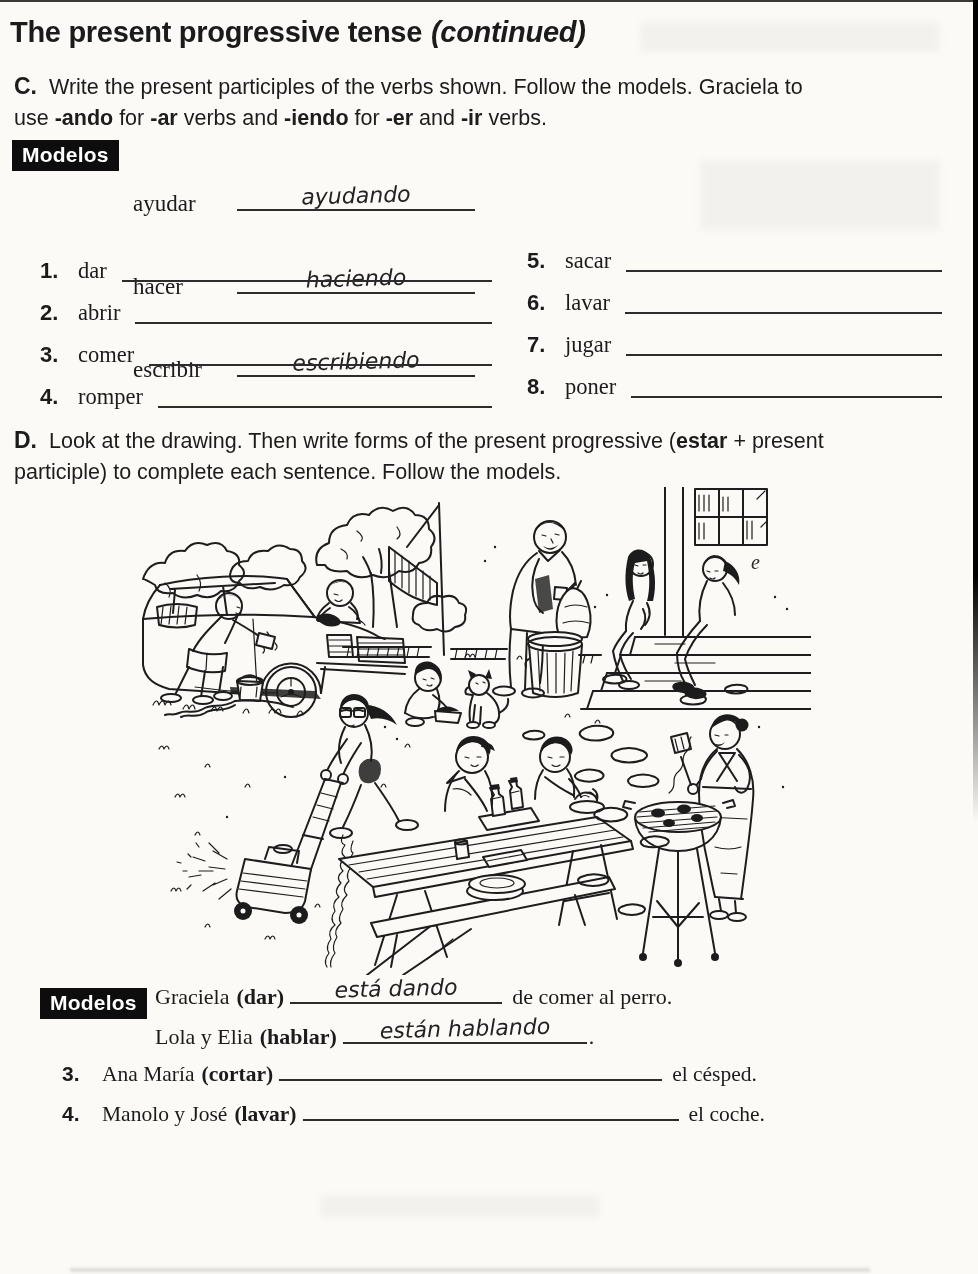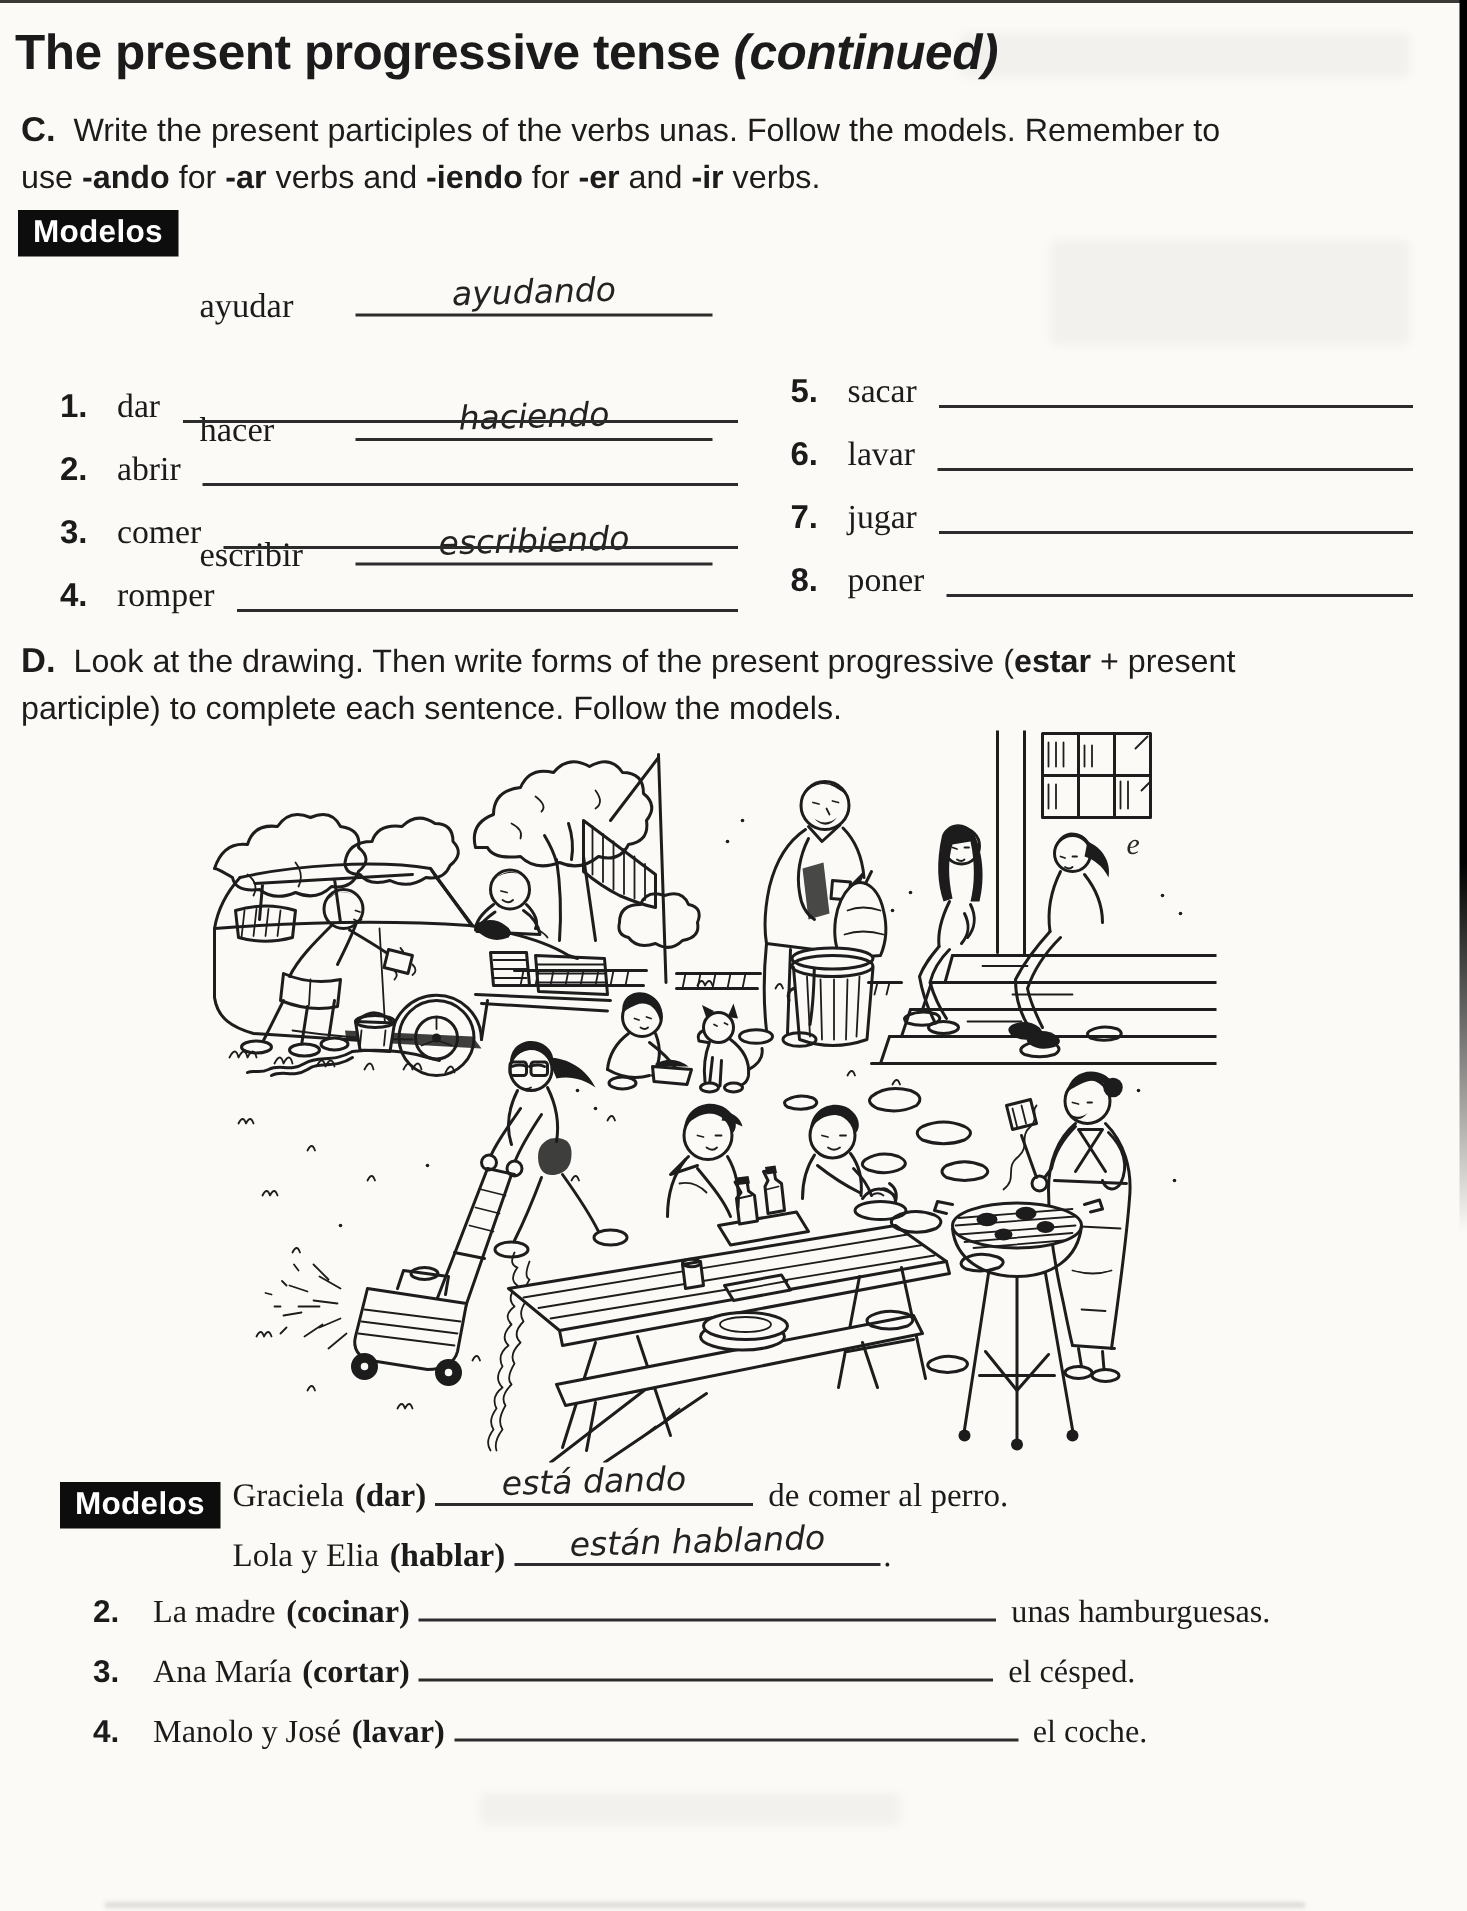--- a/index.html
+++ b/index.html
@@ -11,21 +11,21 @@
   }
   
   .top-edge   { position:absolute; top:0; left:0; width:100%; height:2px; background:#161616; opacity:.85; }
   .right-edge { position:absolute; top:0; right:0; width:5px; height:822px;
                 background:linear-gradient(#000 70%, rgba(0,0,0,0)); }
   .bottom-smudge { position:absolute; left:70px; bottom:2px; width:800px; height:4px;
                 background:rgba(70,70,70,.16); filter:blur(1.5px); }
   .ghost { position:absolute; background:rgba(80,80,80,.05); filter:blur(3px); border-radius:4px; }
 
   
-  .title { position:absolute; left:10px; top:16px; font-size:33px; font-weight:bold; letter-spacing:-.3px; white-space:nowrap; }
+  .title { position:absolute; left:10px; top:16px; font-size:29px; font-weight:bold; letter-spacing:-.3px; white-space:nowrap; }
   .title .cont { font-style:italic; margin-left:9px; }
   .instr { position:absolute; font-size:21.5px; line-height:1.43; color:#1c1c1c; }
   .instr .slabel { font-weight:bold; font-size:23px; margin-right:12px; }
   .instr b { font-weight:bold; }
   #c-instr { left:14px; top:70px; width:952px; }
   #d-instr { left:14px; top:424px; width:946px; }
 
   
   .badge { position:absolute; background:#0d0d0d; color:#fff; font-weight:bold;
            font-size:21px; padding:3px 10px 4px; letter-spacing:.2px;text-align:right; }
@@ -76,21 +76,21 @@
 
   <div class="top-edge"></div>
   <div class="right-edge"></div>
   <div class="bottom-smudge"></div>
   <div class="ghost" style="left:640px;top:22px;width:300px;height:30px;"></div>
   <div class="ghost" style="left:700px;top:160px;width:240px;height:70px;"></div>
   <div class="ghost" style="left:320px;top:1195px;width:280px;height:22px;"></div>
 
   <h1 class="title"><span>The present progressive tense</span><span class="cont">(continued)</span></h1>
 
-  <p class="instr" id="c-instr"><b class="slabel">C.</b><span>Write the present participles of the verbs unas. Follow the models. Remember to</span><br><span><span>use </span><b>-ando</b><span> for </span><b>-ar</b><span> verbs and </span><b>-iendo</b><span> for </span><b>-er</b><span> and </span><b>-ir</b><span> verbs.</span></span></p>
+  <p class="instr" id="c-instr"><b class="slabel">C.</b><span>Write the present participles of the verbs shown. Follow the models. Graciela to</span><br><span><span>use </span><b>-ando</b><span> for </span><b>-ar</b><span> verbs and </span><b>-iendo</b><span> for </span><b>-er</b><span> and </span><b>-ir</b><span> verbs.</span></span></p>
 
   <span class="badge" id="c-badge">Modelos</span>
   <div id="c-models">
     <div class="c-model-row">
       <span class="c-model-verb">ayudar</span><span class="blank c-model-blank"><span class="hand">ayudando</span></span>
     </div>
     <div class="c-model-row">
       <span class="c-model-verb">hacer</span><span class="blank c-model-blank"><span class="hand">haciendo</span></span>
     </div>
     <div class="c-model-row">
@@ -509,23 +509,20 @@
     <div class="d-model-row">
       <span class="d-name">Graciela</span><span class="d-verb">(dar)</span><span class="blank d-blank" style="width:212px"><span class="hand">está dando</span></span><span class="d-post">de comer al perro.</span>
     </div>
     <div class="d-model-row">
       <span class="d-name">Lola y Elia</span><span class="d-verb">(hablar)</span><span class="blank d-blank" style="width:244px"><span class="hand">están hablando</span></span><span class="d-post" style="margin-left:2px">.</span>
     </div>
   </div>
 
   <div id="d-items">
     <div class="d-row">
-      <span class="d-num">2.</span><span class="d-name">La madre</span><span class="d-verb">(cocinar)</span><span class="blank d-blank" style="width:385px"></span><span class="d-post">unas hamburguesas.</span>
-    </div>
-    <div class="d-row">
       <span class="d-num">3.</span><span class="d-name">Ana María</span><span class="d-verb">(cortar)</span><span class="blank d-blank" style="width:383px"></span><span class="d-post">el césped.</span>
     </div>
     <div class="d-row">
       <span class="d-num">4.</span><span class="d-name">Manolo y José</span><span class="d-verb">(lavar)</span><span class="blank d-blank" style="width:376px"></span><span class="d-post">el coche.</span>
     </div>
   </div>
 
 </div>
 
 </body></html>

